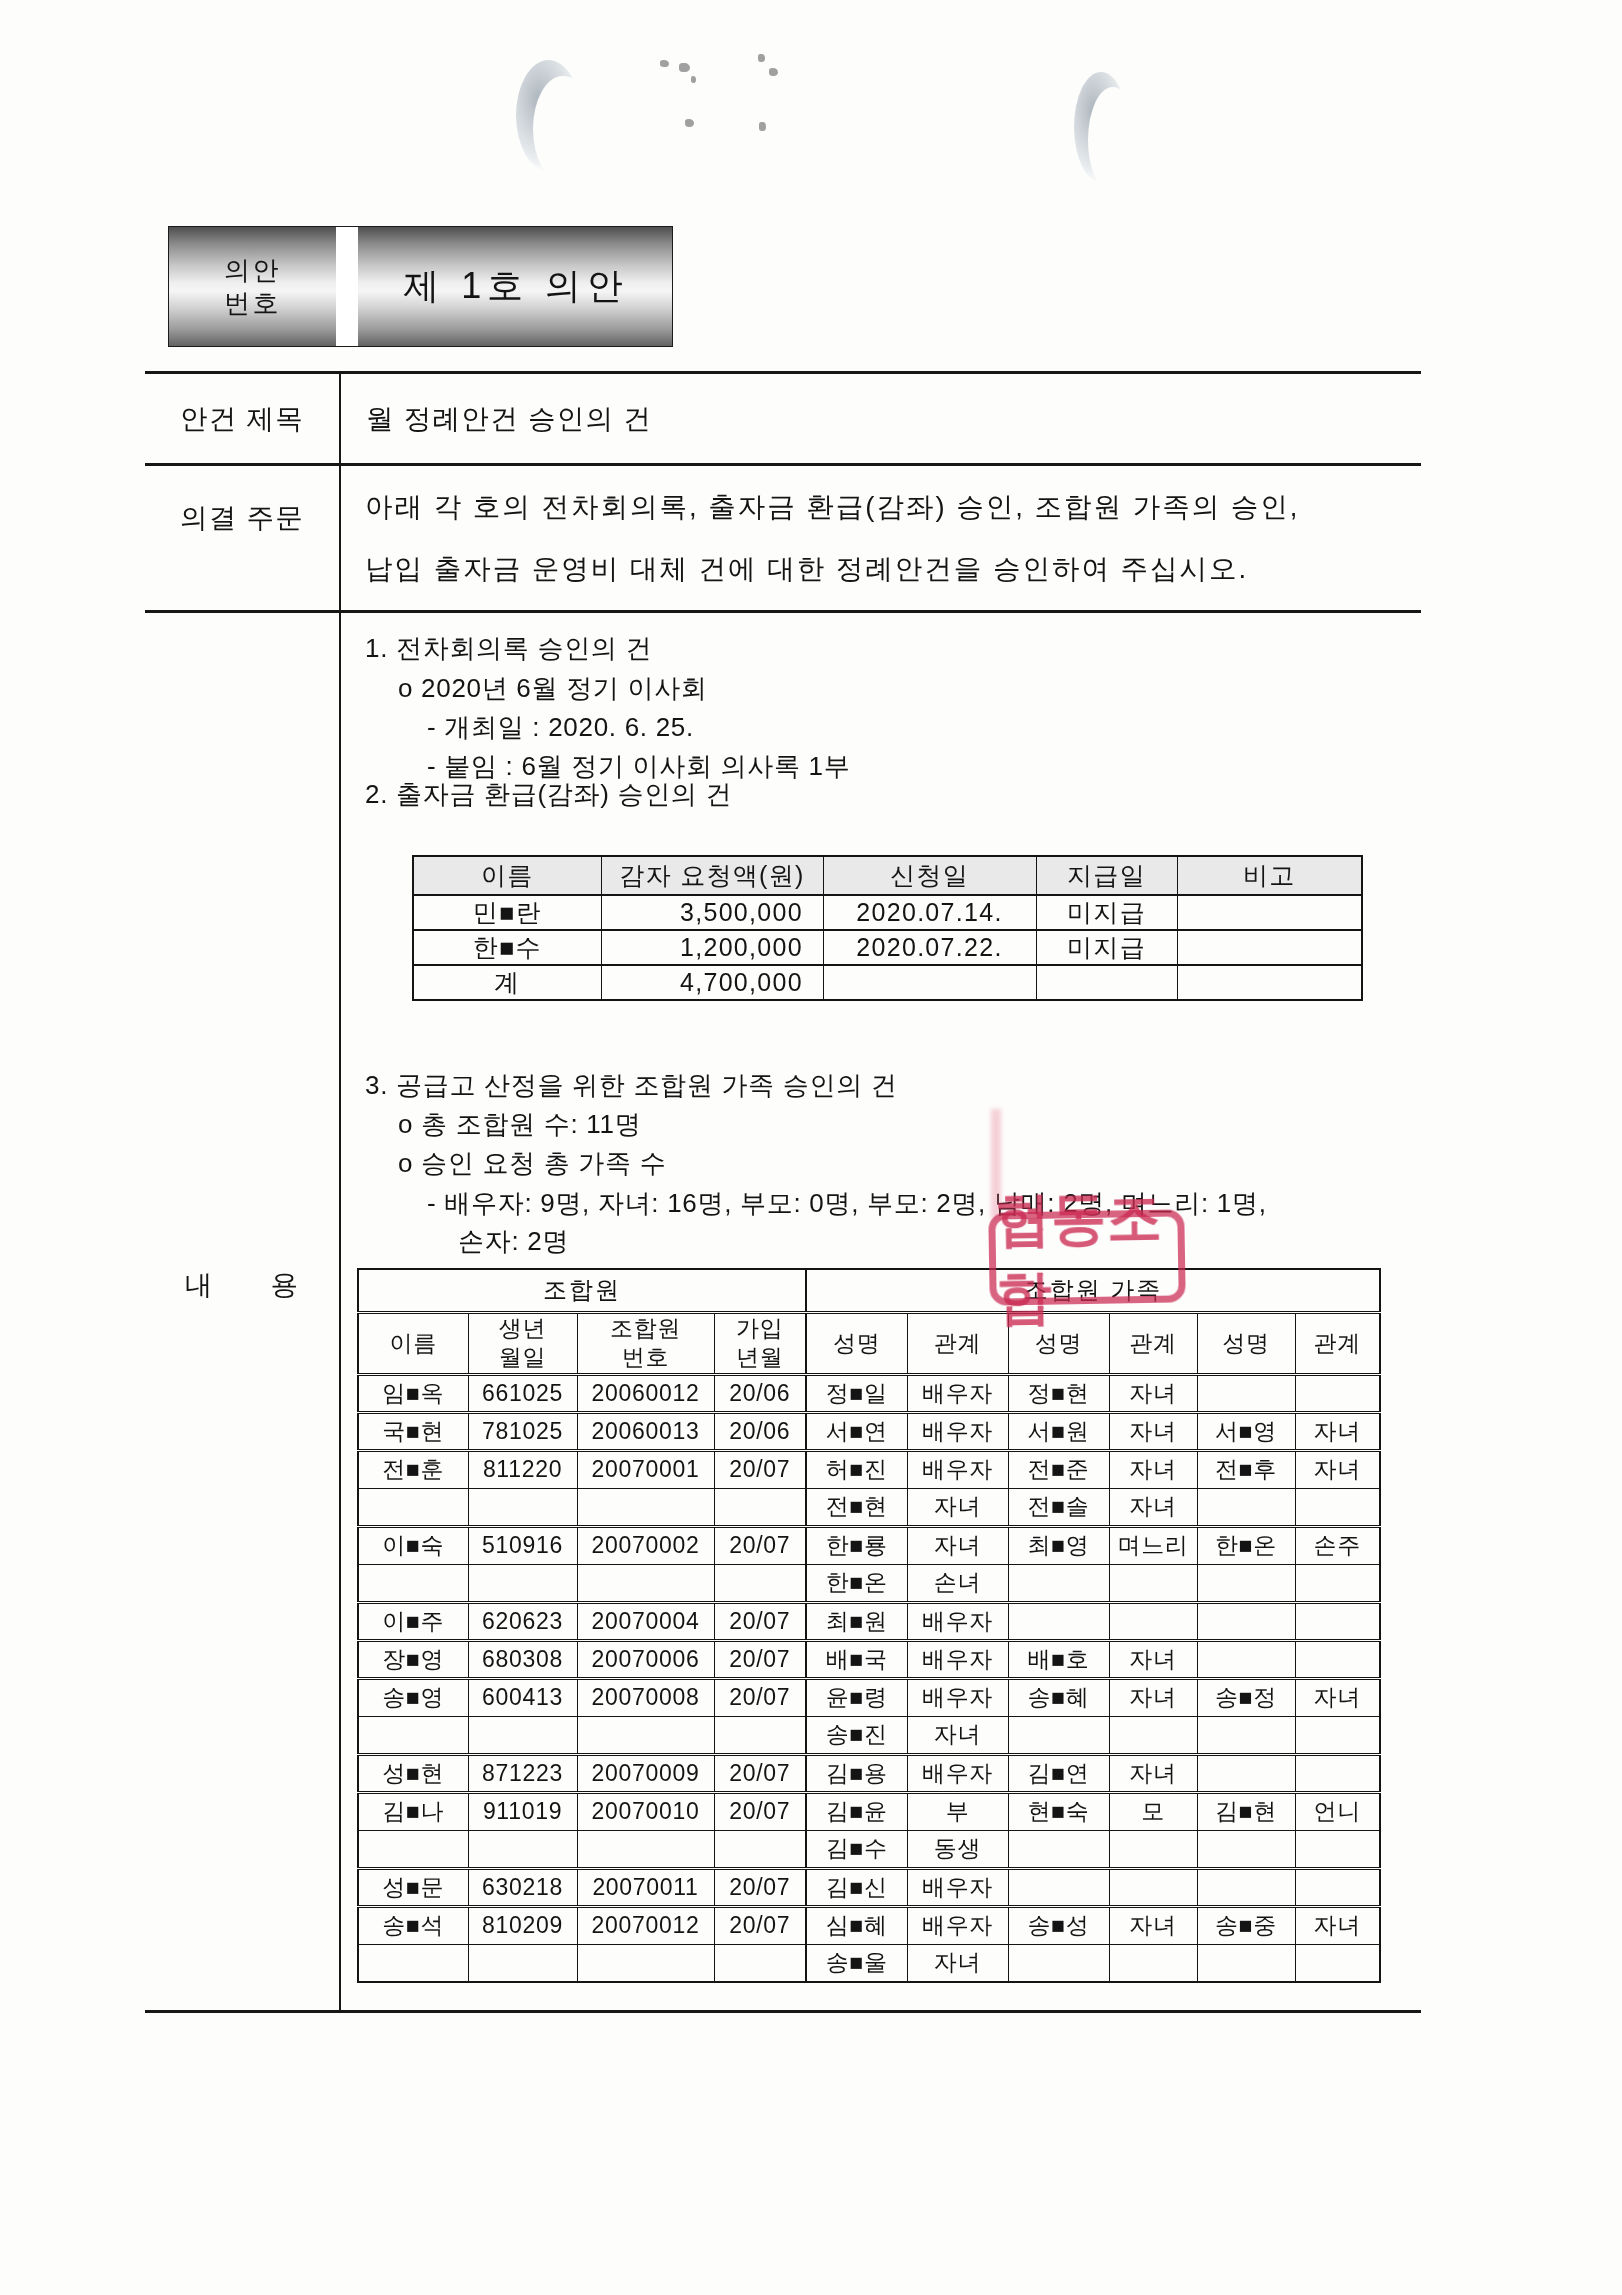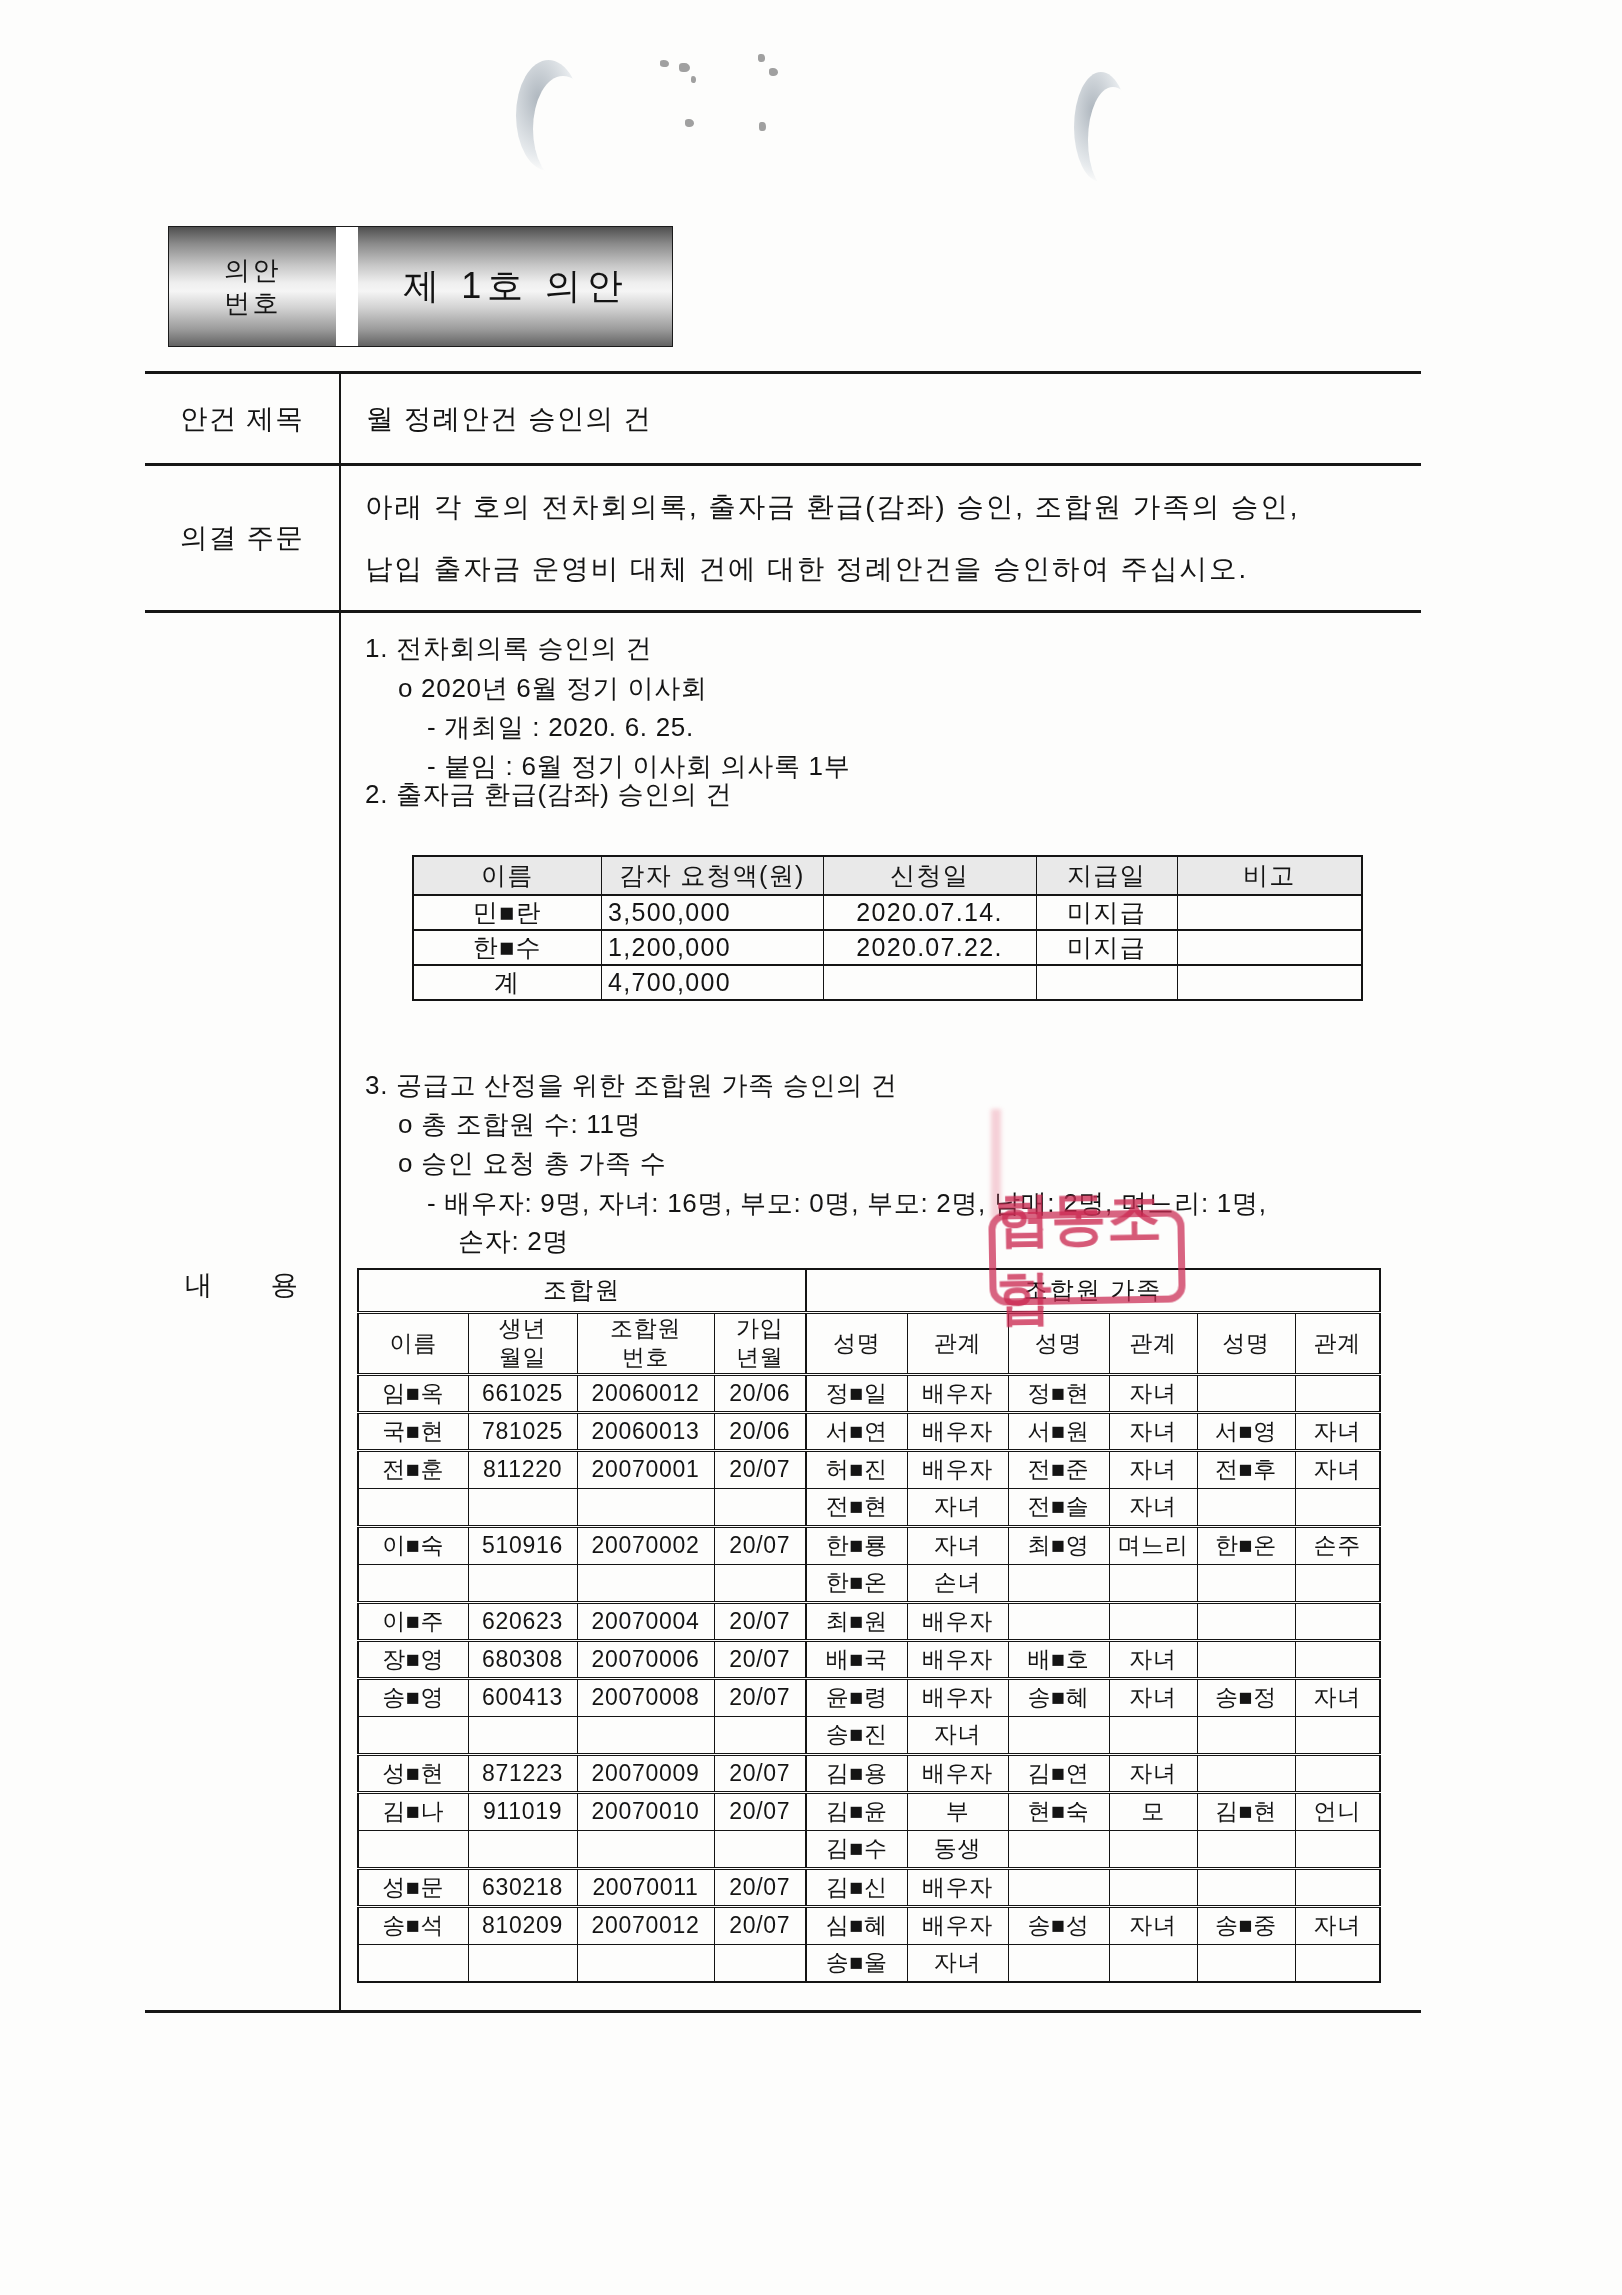--- a/index.html
+++ b/index.html
@@ -30,21 +30,21 @@
   .content-text{position:absolute;font-size:26px;letter-spacing:0.7px;white-space:nowrap;text-align:right;}
 
   
   .refund-wrap{position:absolute;left:412px;top:855px;}
   table{border-collapse:collapse;table-layout:fixed;}
   .refund{width:948px;border:2.6px solid #141414;font-size:25px;}
   .refund th,.refund td{border:1.3px solid #141414;text-align:center;padding:0 6.5px;overflow:hidden;}
   .refund thead th{height:39px;background:#e9e9e9;border-top:2.6px solid #141414;border-bottom:2px solid #141414;font-weight:500;letter-spacing:1.3px;}
   .refund tbody td{height:24px;letter-spacing:1.3px;}
   .refund tbody tr{border-top:2.6px double #141414;}
-  .refund td.num{text-align:left;padding-right:19.6px;}
+  .refund td.num{text-align:right;padding-right:19.6px;}
 
   
   .member-wrap{position:absolute;left:357px;top:1268px;}
   .member{width:1024px;border:2.6px solid #141414;font-size:23px;}
   .member th,.member td{border:1.3px solid #141414;text-align:center;padding:0 2.6px;overflow:hidden;letter-spacing:0.7px;}
   .member tr.grp th{height:43px;font-size:24px;font-weight:500;letter-spacing:2px;}
   .member tr.cols th{height:62px;font-weight:500;white-space:pre-line;line-height:29px;border-top:3.3px double #141414;}
   .member tr.data td{height:38px;}
   .member tr.data.new{border-top:3.3px double #141414;}
   .member tr.data.cont{border-top:1.3px solid #141414;}
@@ -86,21 +86,21 @@
     <div class="title">제 1호 의안</div>
   </div>
 
   <div class="hline" style="top:371px;"></div>
   <div class="hline" style="top:463px;"></div>
   <div class="hline" style="top:610px;"></div>
   <div class="hline" style="top:2010px;"></div>
   <div class="vline"></div>
 
   <div class="row-label" style="top:401px;">안건 제목</div>
-  <div class="row-label" style="top:520px;">의결 주문</div>
+  <div class="row-label" style="top:500px;">의결 주문</div>
   <div class="row-label spread" style="top:1267px;">내 용</div>
 
   <div class="value-text" style="left:366px;top:401px;">월 정례안건 승인의 건</div>
   <div class="value-text" style="left:365px;top:489px;letter-spacing:2px;">아래 각 호의 전차회의록, 출자금 환급(감좌) 승인, 조합원 가족의 승인,</div>
   <div class="value-text" style="left:365px;top:551px;letter-spacing:2px;">납입 출자금 운영비 대체 건에 대한 정례안건을 승인하여 주십시오.</div>
 
   <div class="content-text" style="left:365px;top:631px;">1. 전차회의록 승인의 건</div>
   <div class="content-text" style="left:398px;top:671px;">o 2020년 6월 정기 이사회</div>
   <div class="content-text" style="left:427px;top:710px;">- 개최일 : 2020. 6. 25.</div>
   <div class="content-text" style="left:427px;top:749px;">- 붙임 : 6월 정기 이사회 의사록 1부</div>

